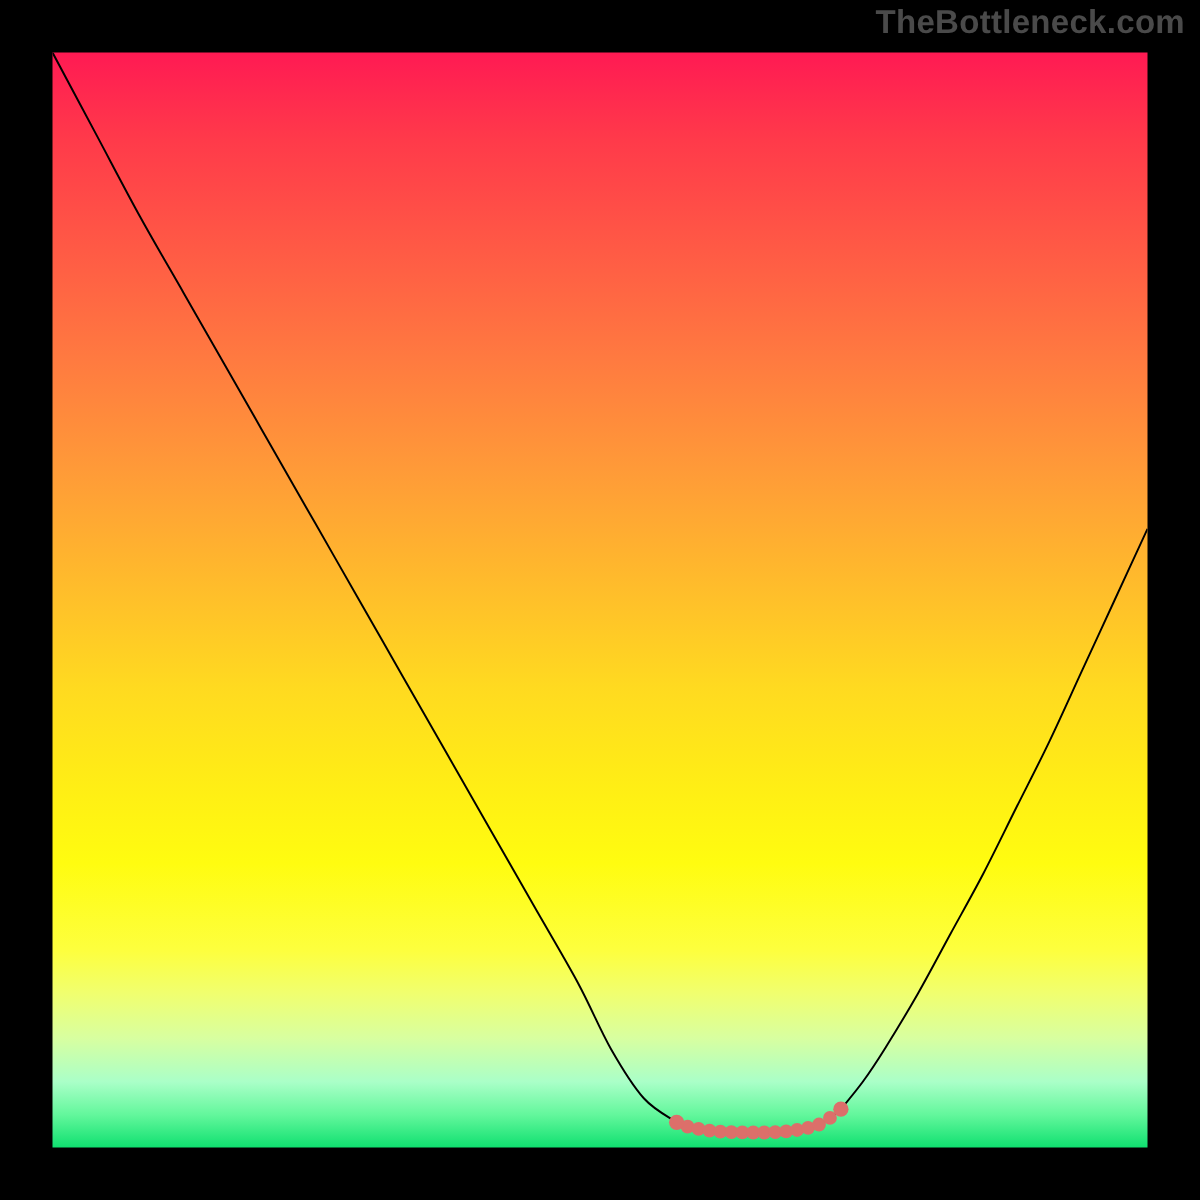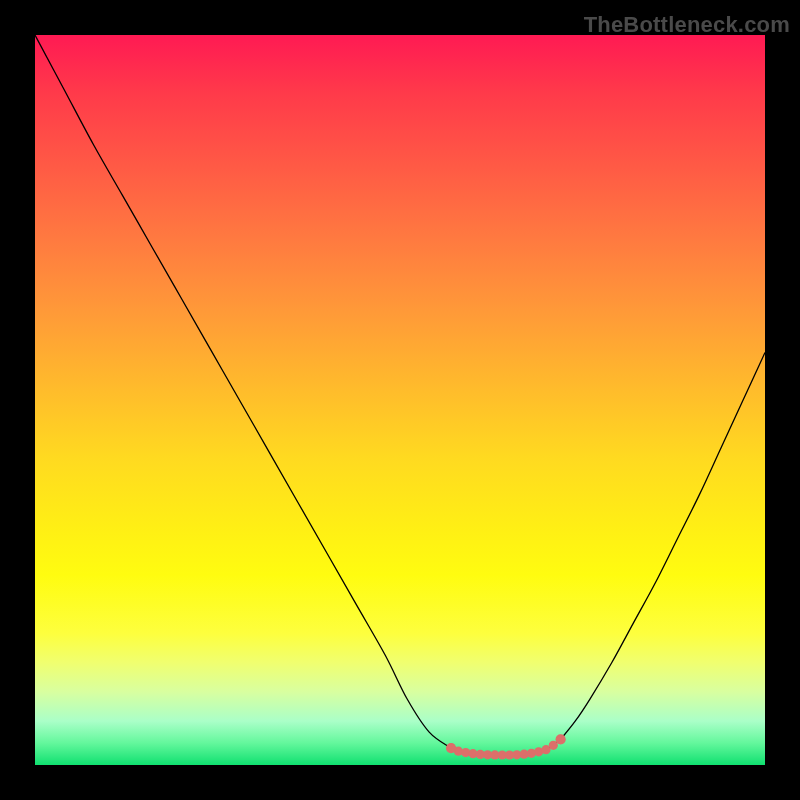--- a/index.html
+++ b/index.html
@@ -12,21 +12,21 @@
     font-family: Arial, Helvetica, sans-serif;
   }
   .frame {
     position: relative;
     width: 800px;
     height: 800px;
     background: #000;
   }
   .watermark {
     position: absolute;
-    top: 12px;
+    top: 2px;
     right: 10px;
     color: #4a4a4a;
     font-size: 22px;
     font-weight: 600;
     letter-spacing: 0.2px;
     z-index: 10;
   }
   .plot-area {
     position: absolute;
     left: 35px;

